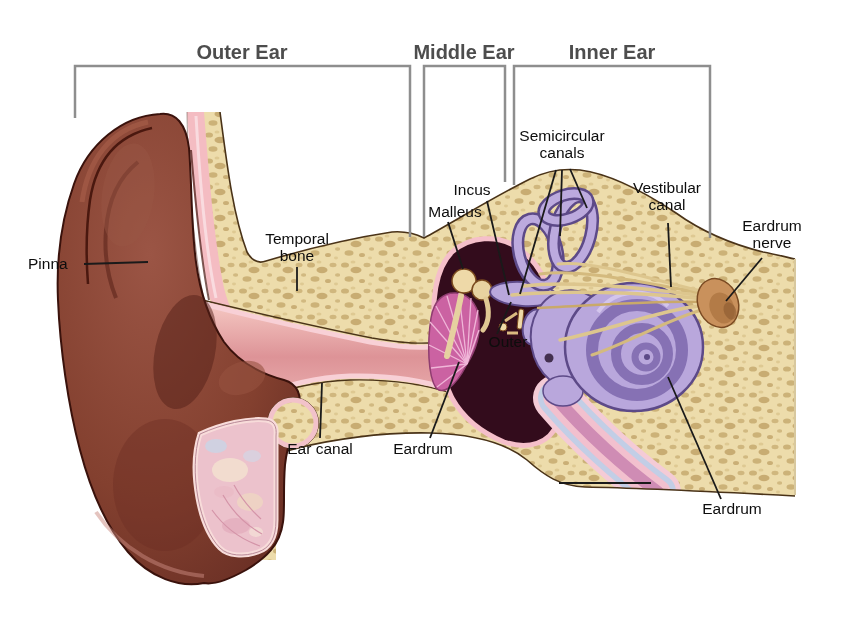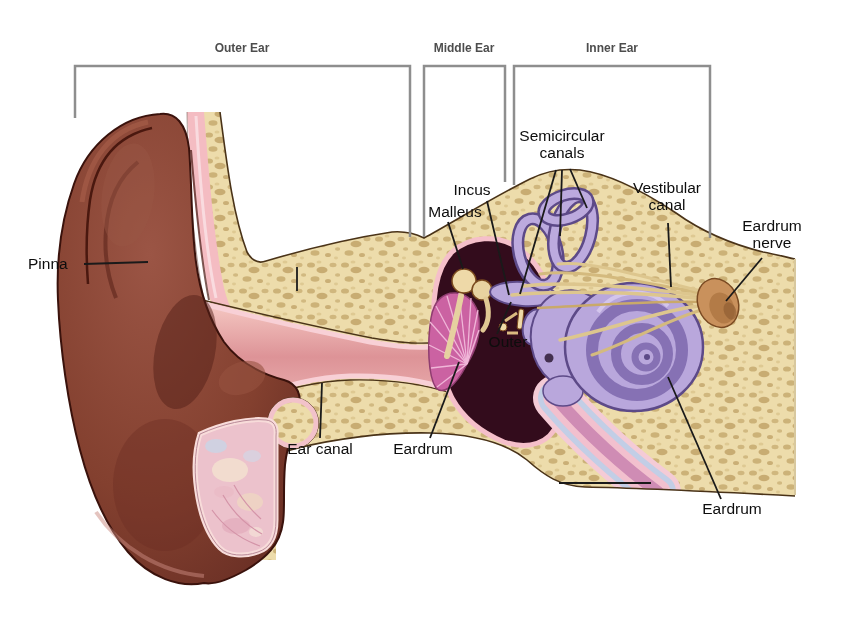--- a/index.html
+++ b/index.html
@@ -8,21 +8,21 @@
     font-family:"Liberation Sans", sans-serif;overflow:hidden;
   }
   .art{position:absolute;left:0;top:0;}
   .lbl{
     position:absolute;font-weight:normal;font-size:15.5px;line-height:1.08;
     color:#0d0d0d;white-space:pre-line;text-align:center;
     transform:translateX(-50%);
   }
   .lbl.left-anchor{transform:none;text-align:right;}
   .bracket-lbl{
-    position:absolute;font-weight:bold;font-size:12px;line-height:1;
+    position:absolute;font-weight:bold;font-size:20px;line-height:1;
     color:#4d4d4d;white-space:nowrap;transform:translateX(-50%);
   }
 </style>
 </head>
 <body>
 
 <div class="stage">
 
   <svg class="art" width="843" height="623" viewBox="0 0 843 623">
     <defs>
@@ -238,20 +238,22 @@
       <line x1="559" y1="483" x2="651" y2="483"></line>
       <line x1="721" y1="499" x2="668" y2="377"></line>
     </g>
   </svg>
 
   <div class="bracket-lbl" style="left:242px;top:42px">Outer Ear</div>
   <div class="bracket-lbl" style="left:464px;top:42px">Middle Ear</div>
   <div class="bracket-lbl" style="left:612px;top:42px">Inner Ear</div>
 
   <div class="lbl left-anchor" style="left:28px;top:256px">Pinna</div>
+  <div class="lbl" style="left:297px;top:231px">Temporal
+bone</div>
   <div class="lbl" style="left:455px;top:204px">Malleus</div>
   <div class="lbl" style="left:472px;top:182px">Incus</div>
   <div class="lbl" style="left:508px;top:334px">Outer</div>
   <div class="lbl" style="left:562px;top:128px">Semicircular
 canals</div>
   <div class="lbl" style="left:667px;top:180px">Vestibular
 canal</div>
   <div class="lbl" style="left:772px;top:218px">Eardrum
 nerve</div>
   <div class="lbl" style="left:320px;top:441px">Ear canal</div>

